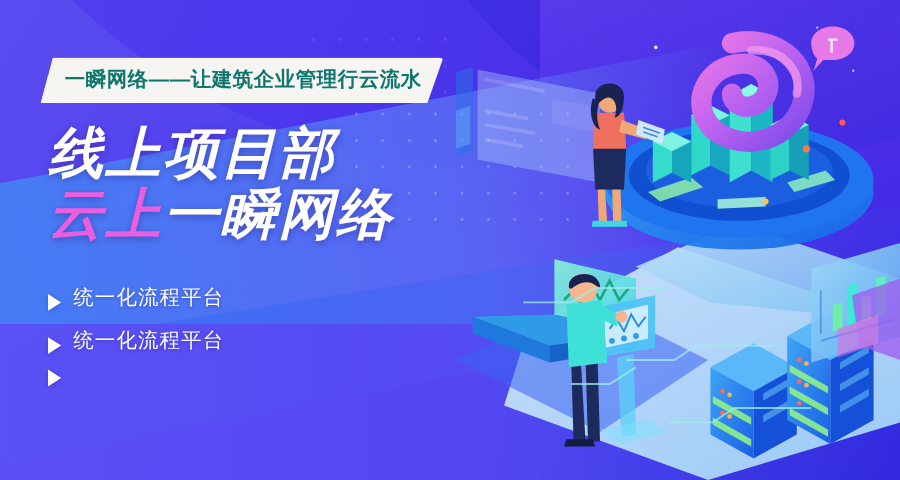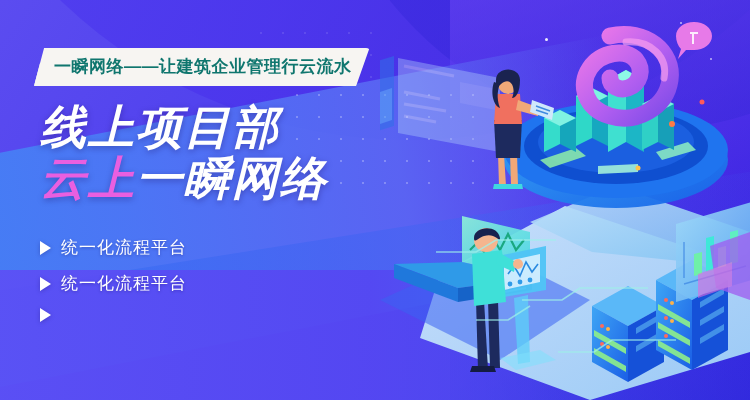--- a/index.html
+++ b/index.html
@@ -77,21 +77,21 @@
   .headline{position:absolute;left:40px;top:104px;font-style:italic;}
   .headline .line{
     font-size:46px;font-weight:800;line-height:1.02;letter-spacing:2px;
     color:#ffffff;text-shadow:0 2px 6px rgba(25,10,90,.35);
     font-family:"Liberation Sans","DejaVu Sans",sans-serif;
   }
   .headline .line2{margin-top:4px;}
   .hl-accent{color:#e95fe0;}
 
   .bullets{position:absolute;left:40px;top:236px;}
-  .bullet{display:flex;align-items:center;margin-bottom:13px;}
+  .bullet{display:flex;align-items:flex-end;margin-bottom:13px;}
   .bullet .tri{
     width:0;height:0;margin-right:10px;
     border-left:11px solid #ffffff;
     border-top:7px solid transparent;border-bottom:7px solid transparent;
     filter:drop-shadow(0 1px 2px rgba(20,10,90,.3));
   }
   .bullet .btxt{
     color:#ffffff;font-size:17px;font-weight:500;letter-spacing:1px;
     text-shadow:0 1px 3px rgba(20,10,90,.35);
   }

